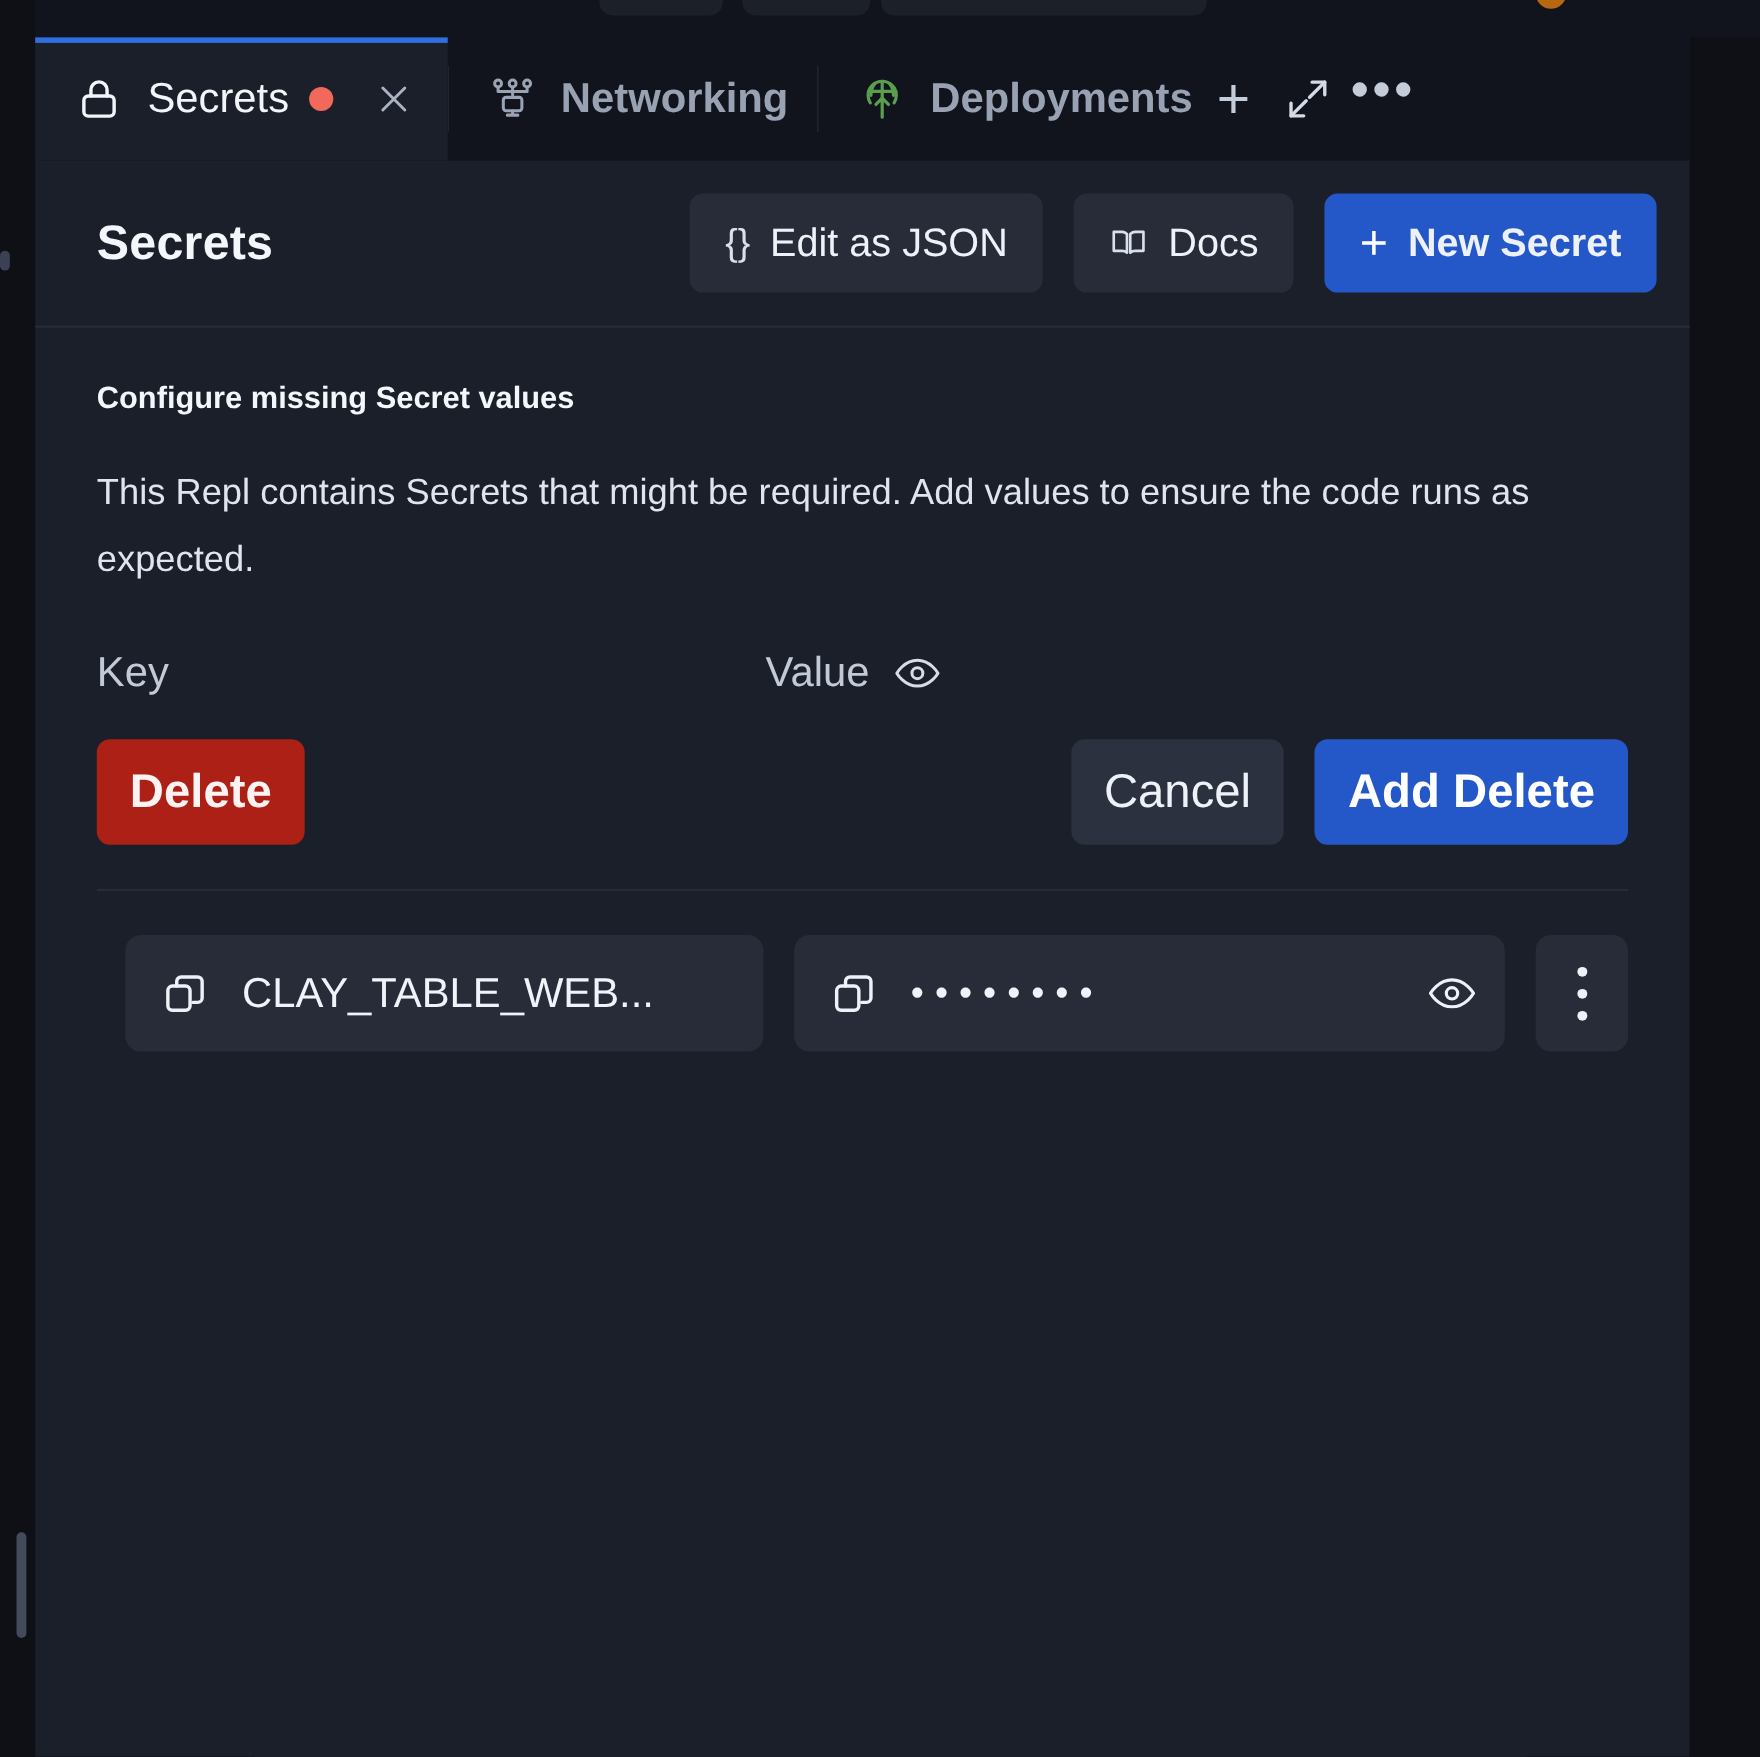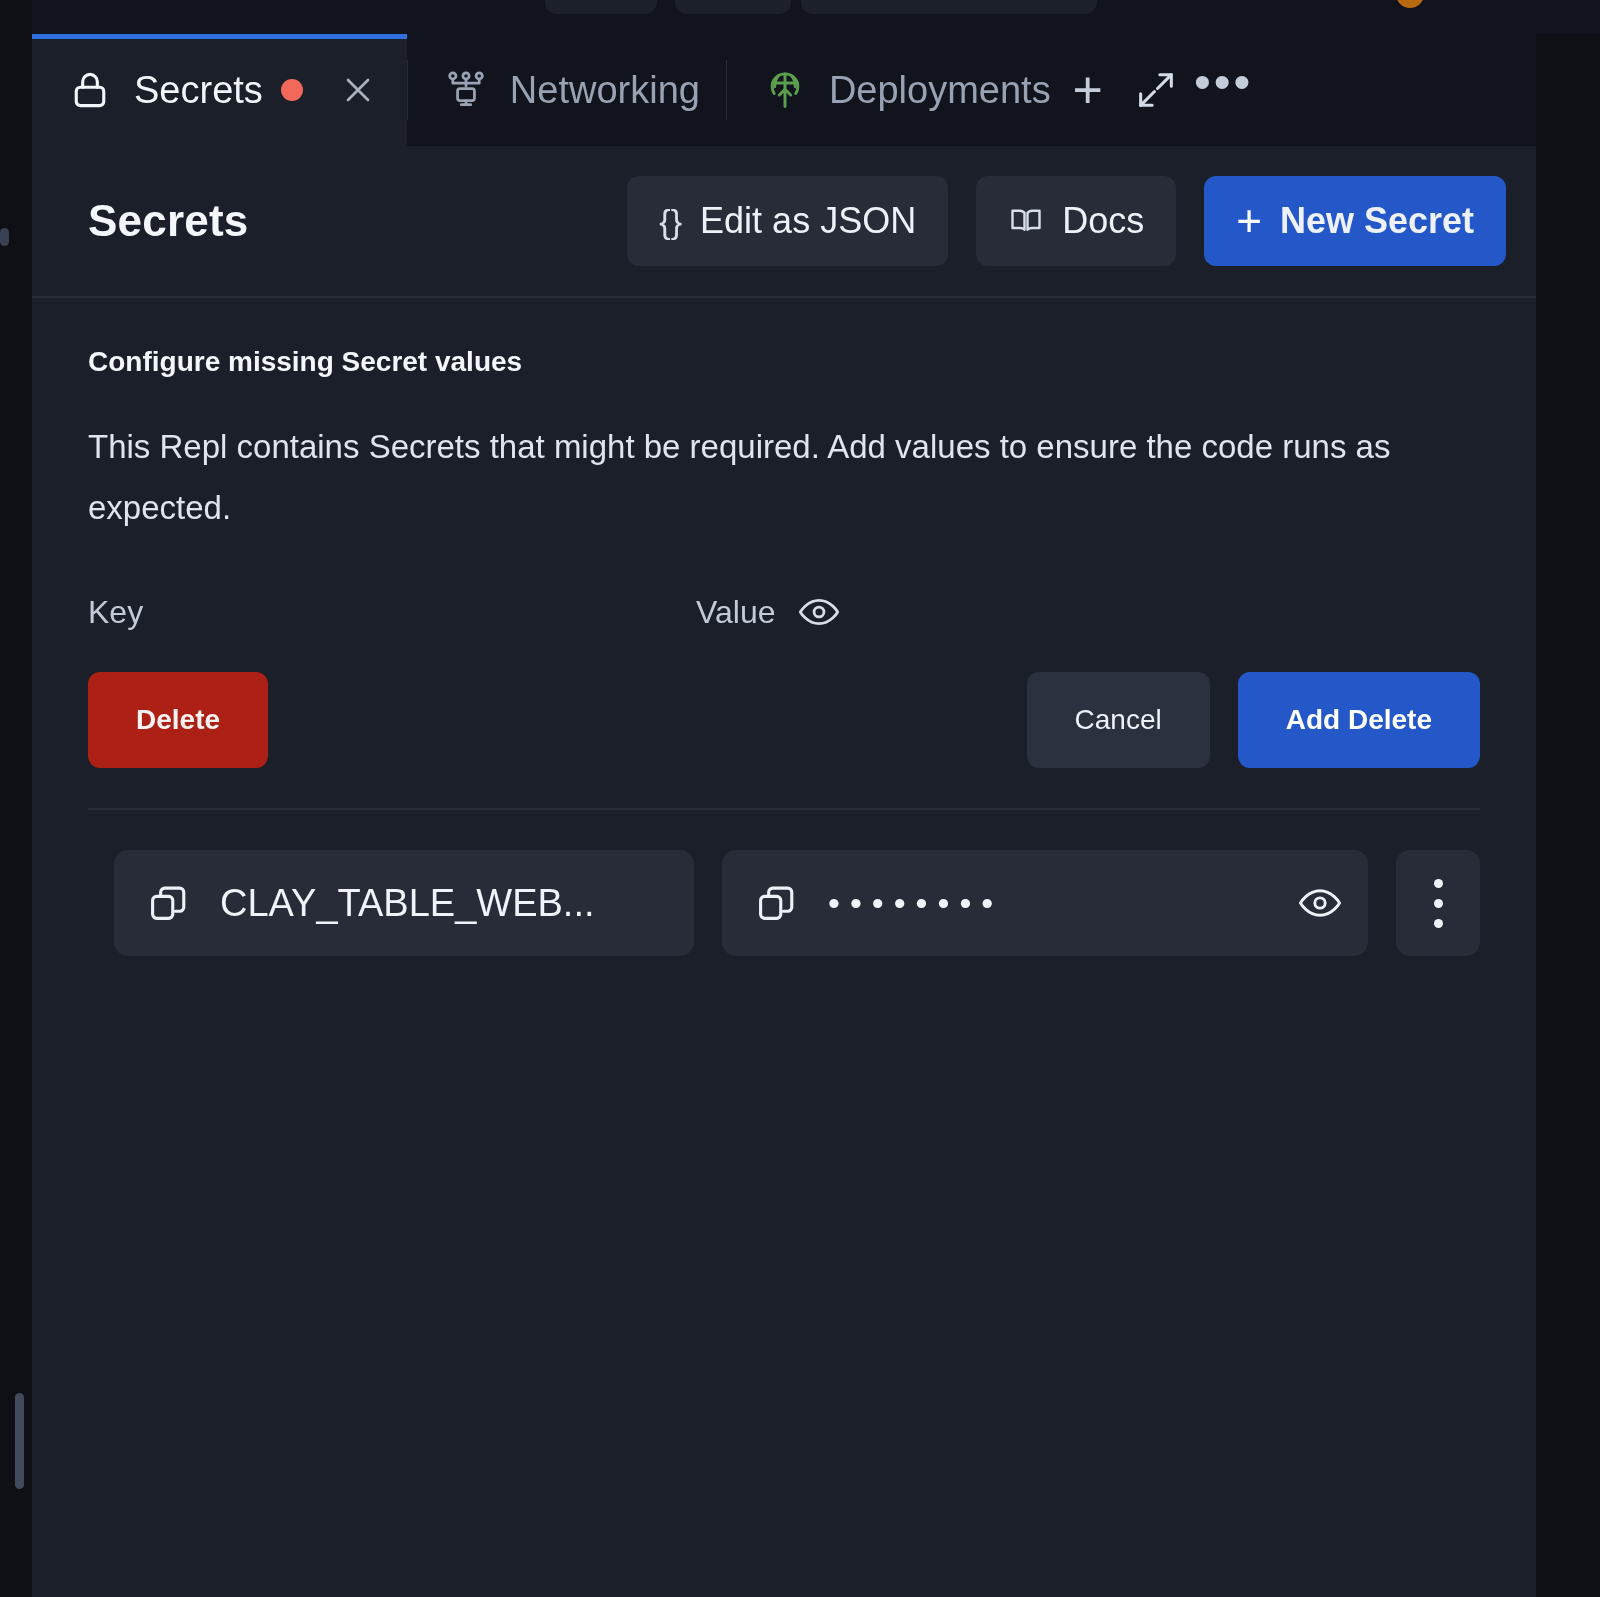--- a/index.html
+++ b/index.html
@@ -56,21 +56,21 @@
     background: #2f6fe0;
   }
   .tab .ticon { display: flex; align-items: center; justify-content: center; width: 44px; height: 44px; flex: 0 0 auto; }
   .tab-label { line-height: 1; }
   .dirty-dot { width: 22px; height: 22px; border-radius: 50%; background: #f2695c; flex: 0 0 auto; margin-left: -4px; }
   .tab-close {
     display: flex; align-items: center; justify-content: center;
     width: 46px; height: 46px; color: #9aa3b4; margin-left: 10px;
     font-size: 40px; line-height: 1; cursor: pointer;
   }
-  .tab.inactive { color: #99a2b3; }
+  .tab.inactive { color: #99a2b3; font-weight: bold; }
   .tab-sep { width: 1px; background: #262b38; margin: 26px 0; }
 
   .tabbar-actions {
     display: flex; align-items: center; gap: 6px; padding-left: 6px;
   }
   .tb-btn {
     display: flex; align-items: center; justify-content: center;
     width: 62px; height: 112px; color: #c5ccd9; cursor: pointer;
   }
   .tb-btn.plus { font-size: 52px; line-height: 1; font-weight: 300; }
@@ -96,36 +96,36 @@
 
   
   .body { padding: 0 56px; }
   .section-title { margin-top: 48px; font-size: 28px; font-weight: bold; color: #f3f6fb; }
   .section-desc {
     margin-top: 38px; font-size: 33px; line-height: 1.85; color: #dfe4ee;
     max-width: 1400px;
   }
 
   .field-labels { display: flex; margin-top: 48px; }
-  .flabel { font-size: 32px; color: #c3cad7; display: flex; align-items: center; gap: 18px; }
+  .flabel { font-size: 38px; color: #c3cad7; display: flex; align-items: center; gap: 18px; }
   .flabel.key { width: 608px; }
 
   .field-row { display: flex; gap: 28px; margin-top: 24px; }
   .finput {
     height: 106px; border-radius: 12px; background: #232936;
     border: 2px solid #333a4a; display: flex; align-items: center;
     padding: 0 30px; font-size: 36px; color: #f1f4fa;
   }
   .finput.key { width: 580px; }
   .finput.value { flex: 1; }
 
   .btn-row { display: flex; align-items: center; margin-top: 34px; }
   .btn {
     height: 96px; border-radius: 12px; display: flex; align-items: center;
-    justify-content: center; padding: 0 48px; font-size: 28px; cursor: pointer;
+    justify-content: center; padding: 0 30px; font-size: 43px; cursor: pointer;
     white-space: nowrap;
   }
   .btn.danger { background: #ac2015; color: #fdf3f2; font-weight: bold; }
   .btn.neutral { background: #2b313f; color: #eef2f8; }
   .btn.primary { background: #2458c8; color: #fff; font-weight: bold; }
   .btn-spacer { flex: 1; }
   .btn.primary { margin-left: 28px; }
 
   .divider { height: 2px; background: #272c39; margin-top: 40px; }
 

